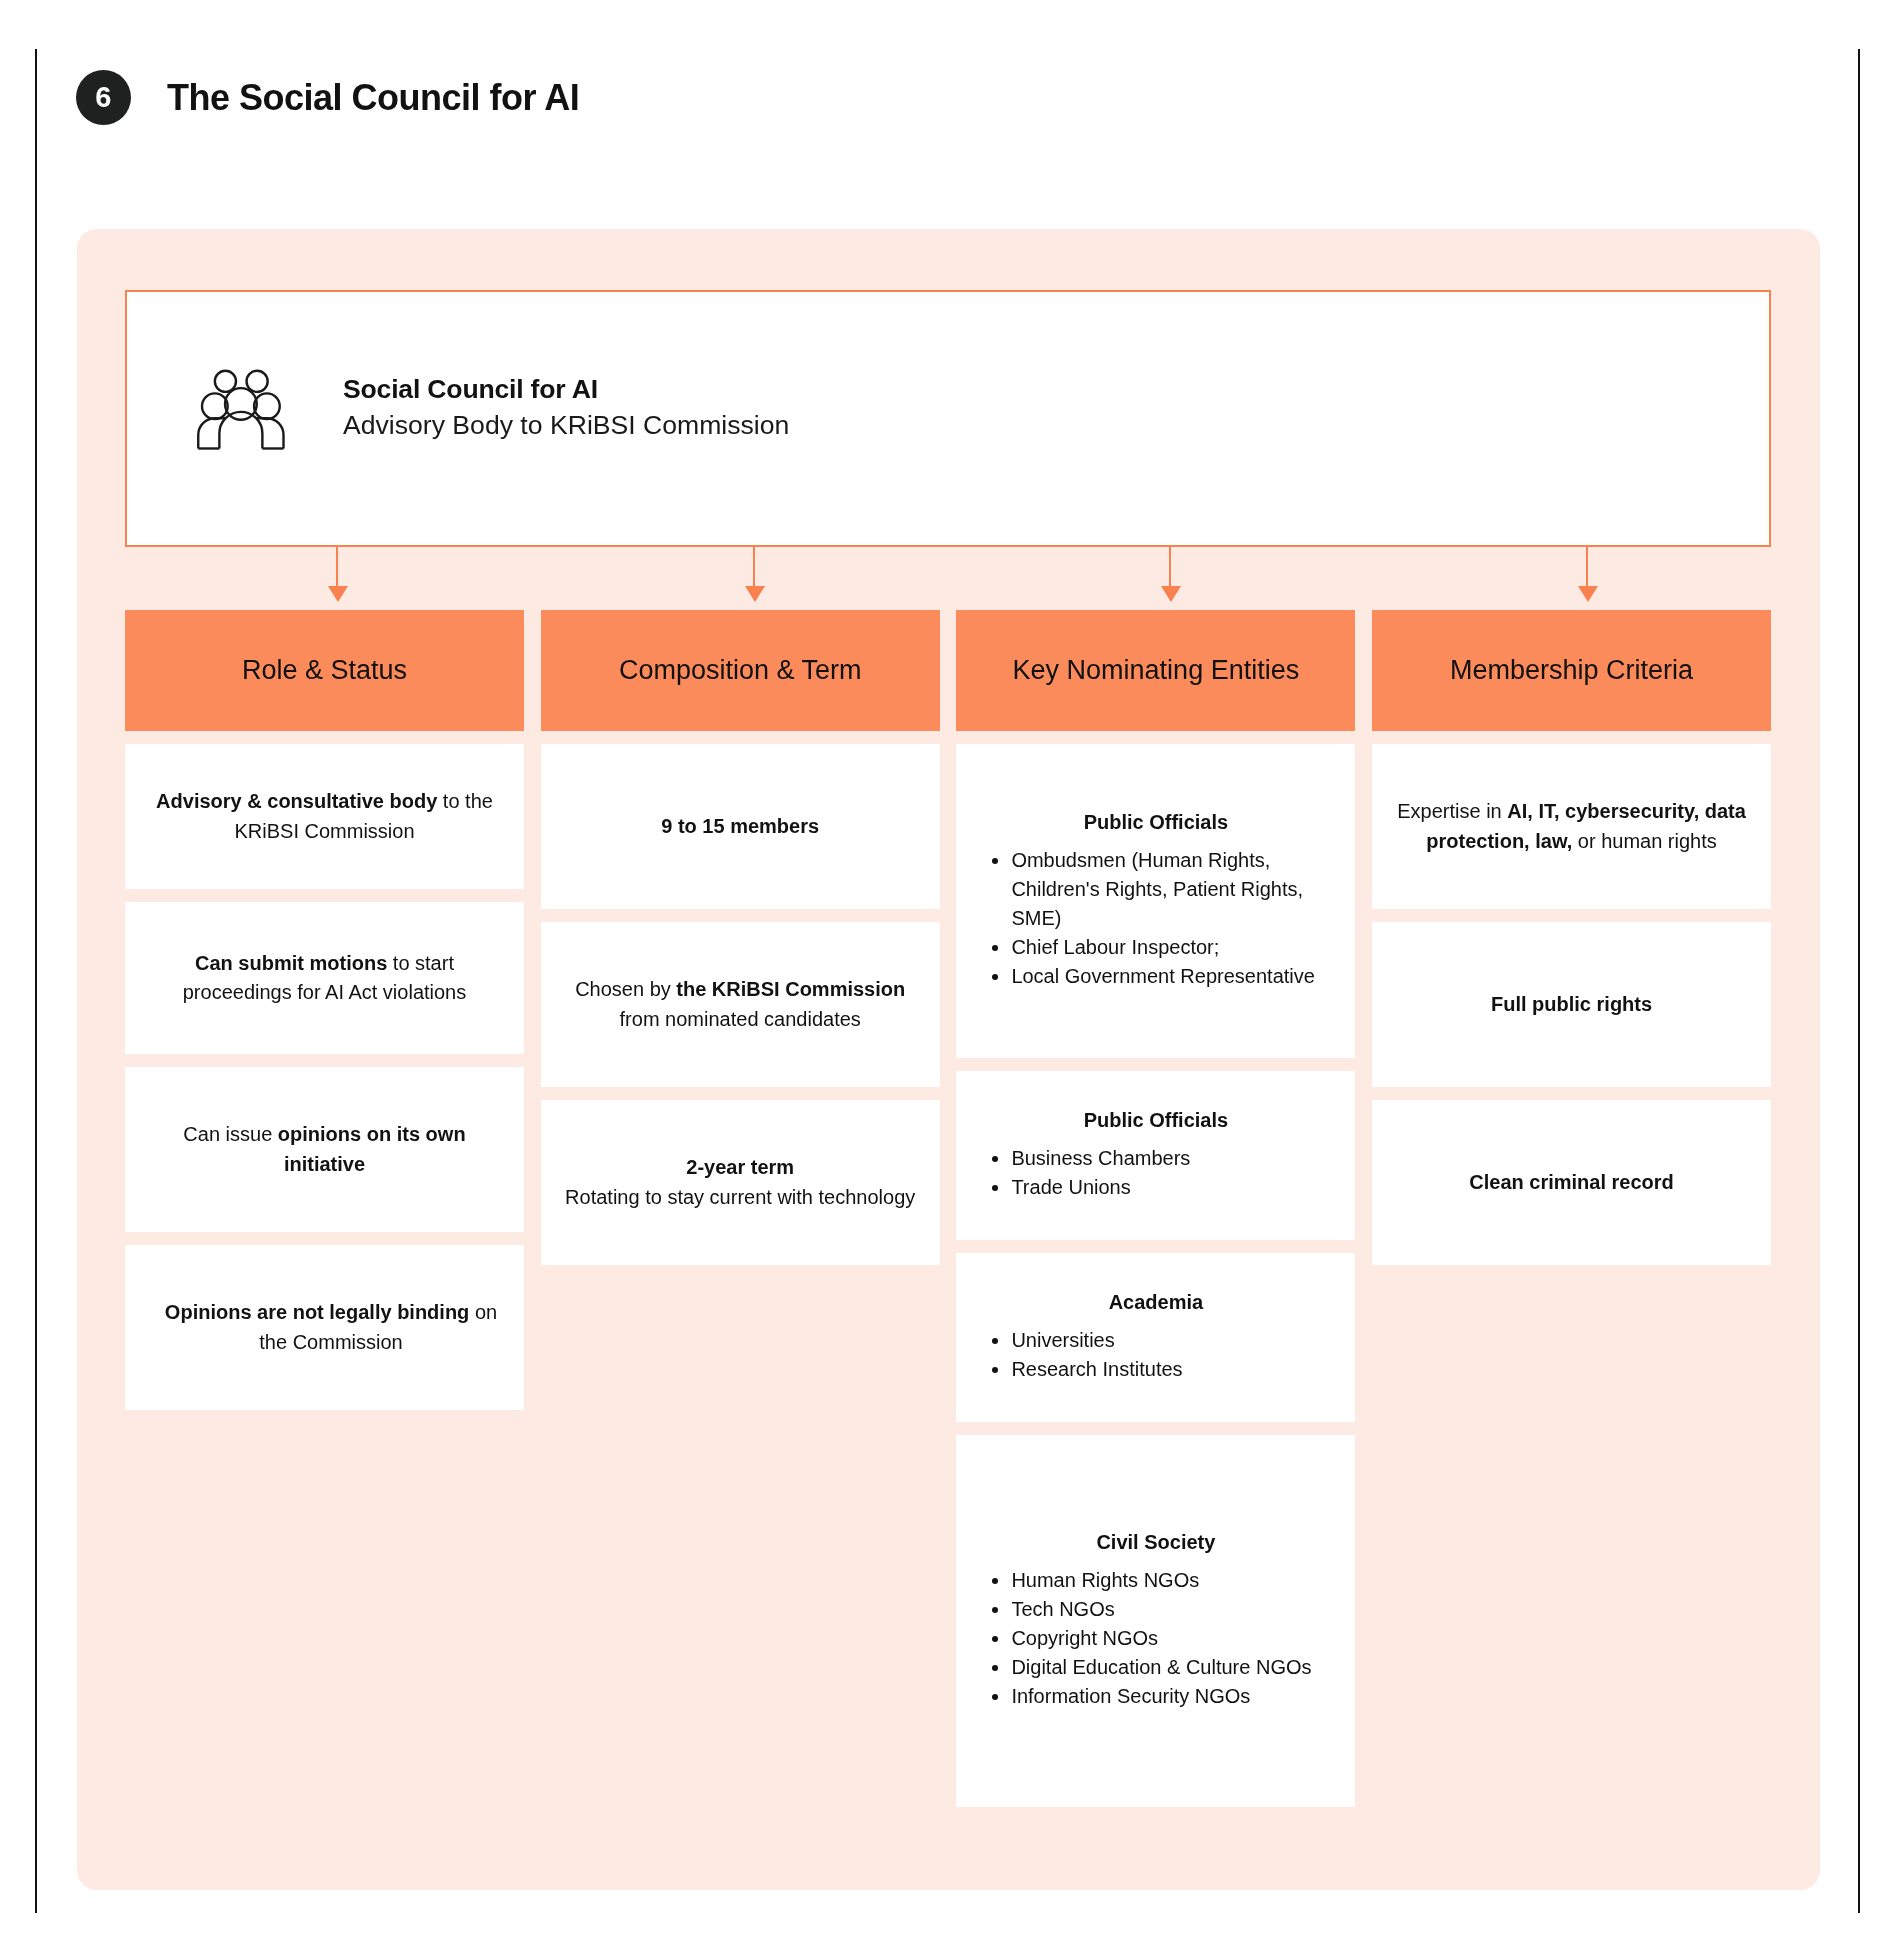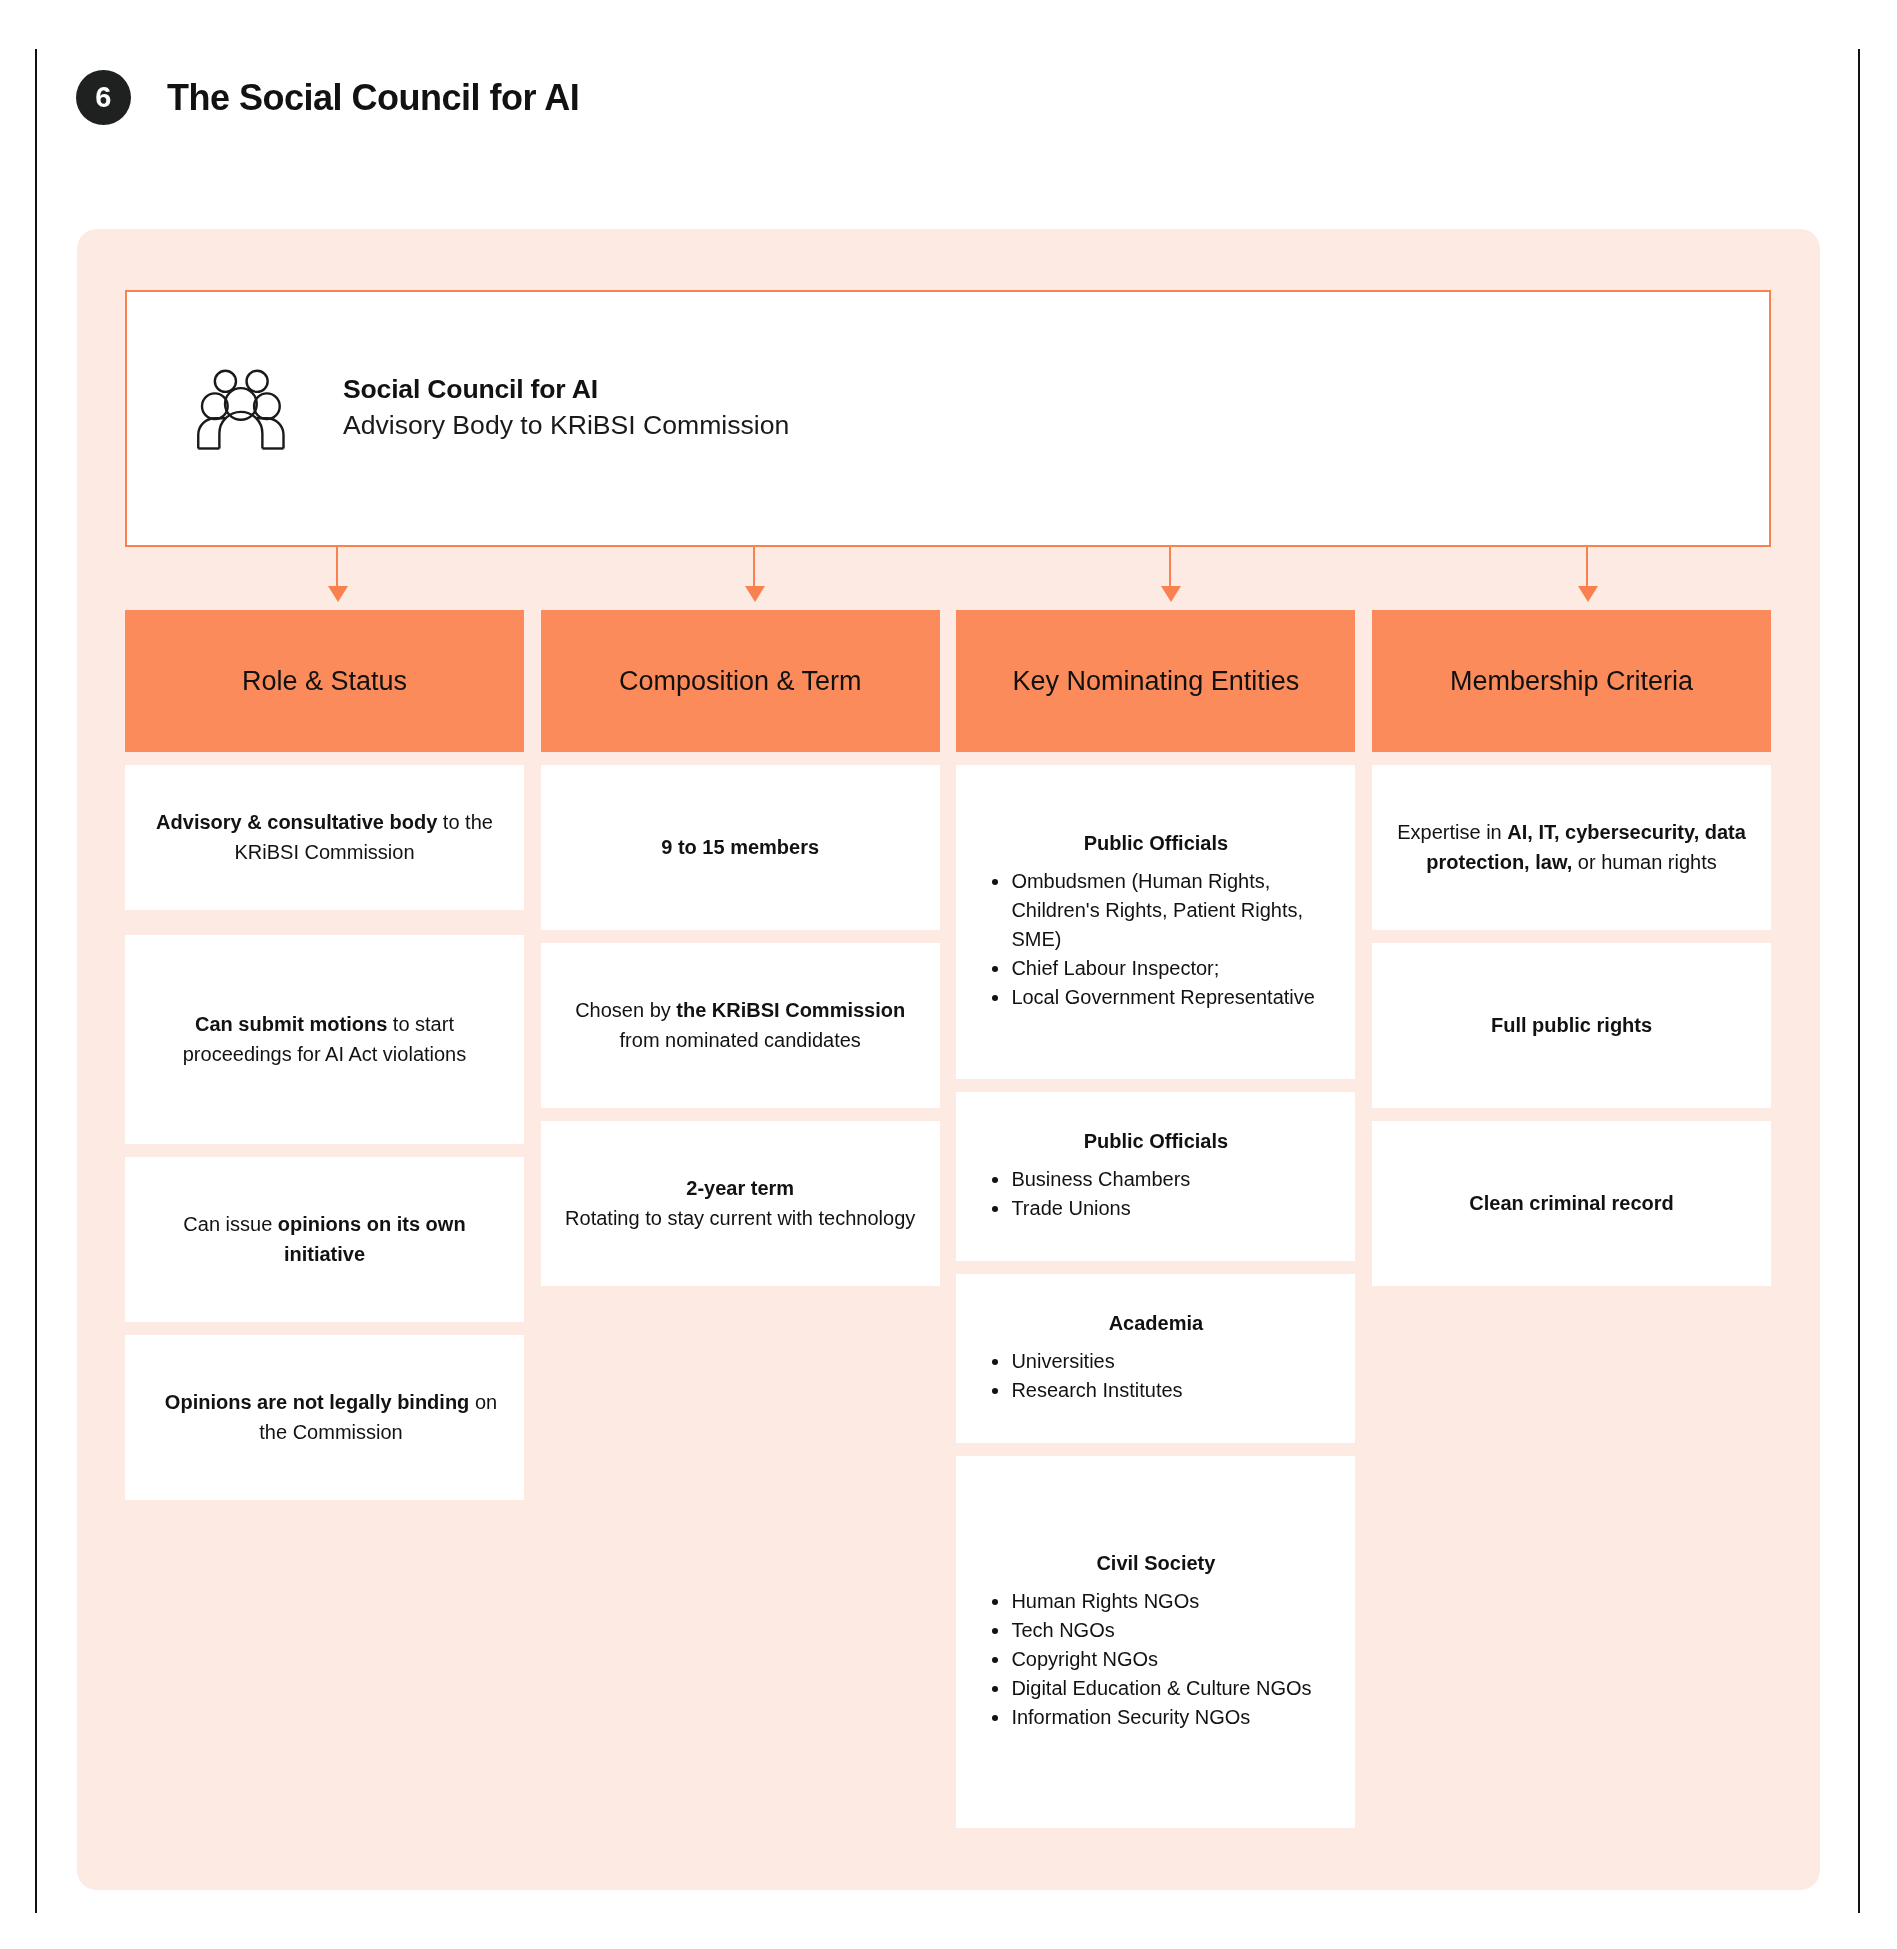--- a/index.html
+++ b/index.html
@@ -136,21 +136,21 @@
     gap: 16.7px;
   }
   .column {
     width: 399px;
     display: flex;
     flex-direction: column;
     gap: 13px;
   }
   .col-head {
     background: #fc8b5b;
-    height: 142px;
+    height: 121px;
     display: flex;
     align-items: center;
     justify-content: center;
     text-align: center;
     padding: 0 13.7px;
     box-sizing: border-box;
   }
   .col-head-label {
     font-size: 27px;
     font-weight: 400;
@@ -230,21 +230,21 @@
 <div class="arrow arrow-4"></div>
 
 <div class="columns" id="columns-root">
     <div class="column">
       <div class="col-head">
         <div class="col-head-label">Role &amp; Status</div>
       </div>
       <div class="card" style="height: 145px;">
         <div class="card-center"><b>Advisory &amp; consultative body</b><span> to the KRiBSI Commission</span></div>
       </div>
-      <div class="card" style="height: 209px; margin-top: 12px;">
+      <div class="card" style="height: 152px;">
         <div class="card-center"><b>Can submit motions</b><span> to start proceedings for AI Act violations</span></div>
       </div>
       <div class="card" style="height: 165px;">
         <div class="card-center"><span>Can issue </span><b>opinions on its own initiative</b></div>
       </div>
       <div class="card" style="height: 165px; padding-left: 33px;">
         <div class="card-center"><b>Opinions are not legally binding</b><span> on the Commission</span></div>
       </div>
     </div>
     <div class="column">

